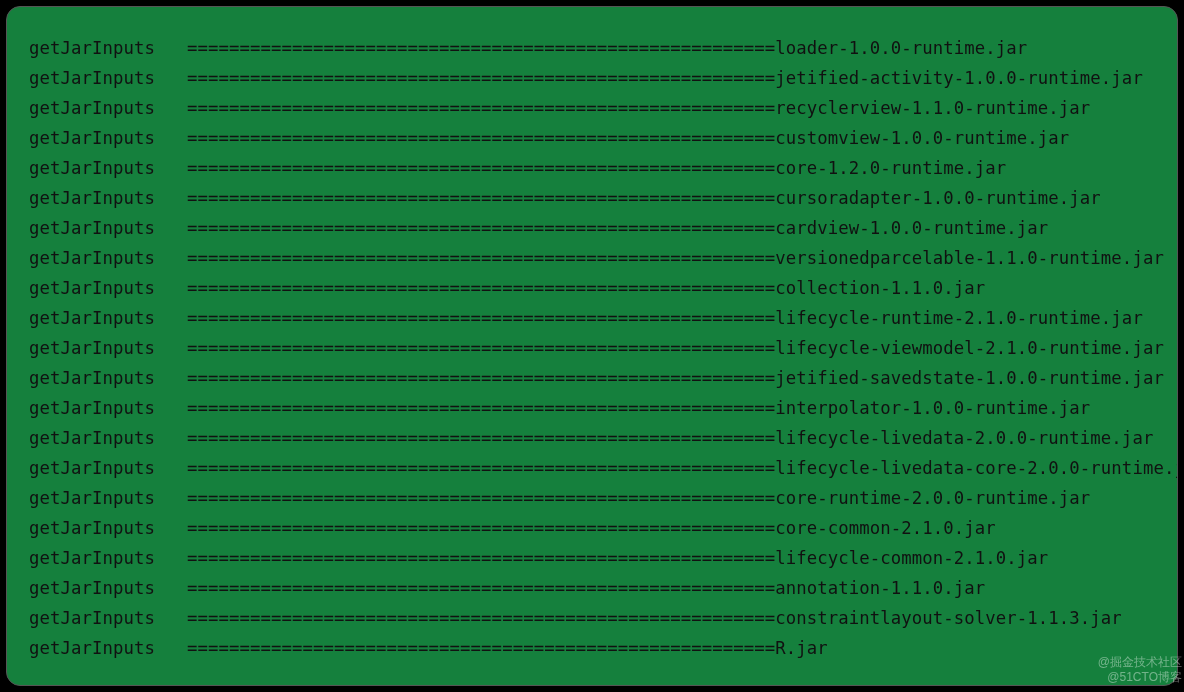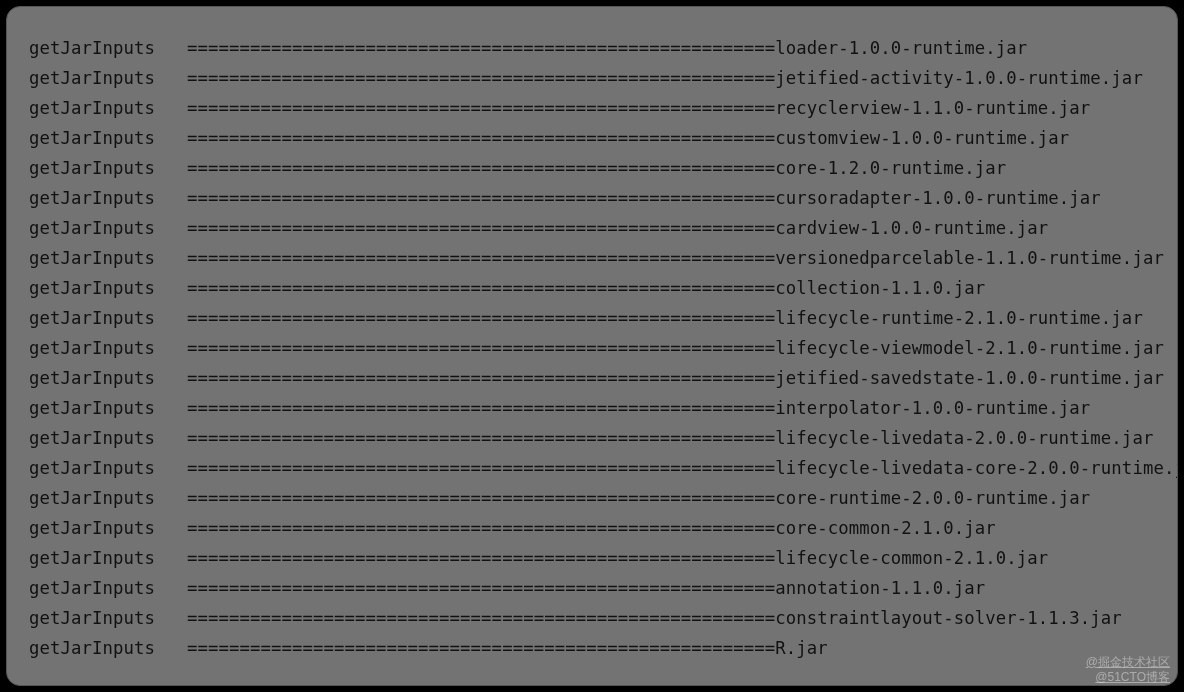--- a/index.html
+++ b/index.html
@@ -10,46 +10,45 @@
     position: relative;
     font-family: "SF Mono", "Menlo", "Monaco", "Consolas", monospace;
     overflow: hidden;
   }
   .window {
     position: absolute;
     top: 6px;
     left: 6px;
     right: 6px;
     bottom: 6px;
-    background: #737373;
+    background: #15803d;
     border-radius: 14px;
     border: 1px solid #555;
     overflow: hidden;
   }
   .content {
     padding: 26px 0 0 22px;
     white-space: nowrap;
     font-size: 17.3px;
     line-height: 30px;
     letter-spacing: 0.1px;
     color: #111;
   }
   .line { display: block; }
   .label { display: inline-block; width: 158px; }
   .sep-val { }
   .watermark {
     position: absolute;
-    right: 14px;
+    right: 2px;
     bottom: 6px;
     color: rgba(255,255,255,0.4);
     font-family: -apple-system, "PingFang SC", sans-serif;
     font-size: 12px;
     text-align: right;
     line-height: 1.3;
-    text-decoration: underline;
   }
 </style>
 </head>
 <body>
 
 <div class="window">
   <div class="content" id="content">
       <span class="line"><span class="label">getJarInputs</span><span class="sep-val">========================================================loader-1.0.0-runtime.jar</span></span>
       <span class="line"><span class="label">getJarInputs</span><span class="sep-val">========================================================jetified-activity-1.0.0-runtime.jar</span></span>
       <span class="line"><span class="label">getJarInputs</span><span class="sep-val">========================================================recyclerview-1.1.0-runtime.jar</span></span>

